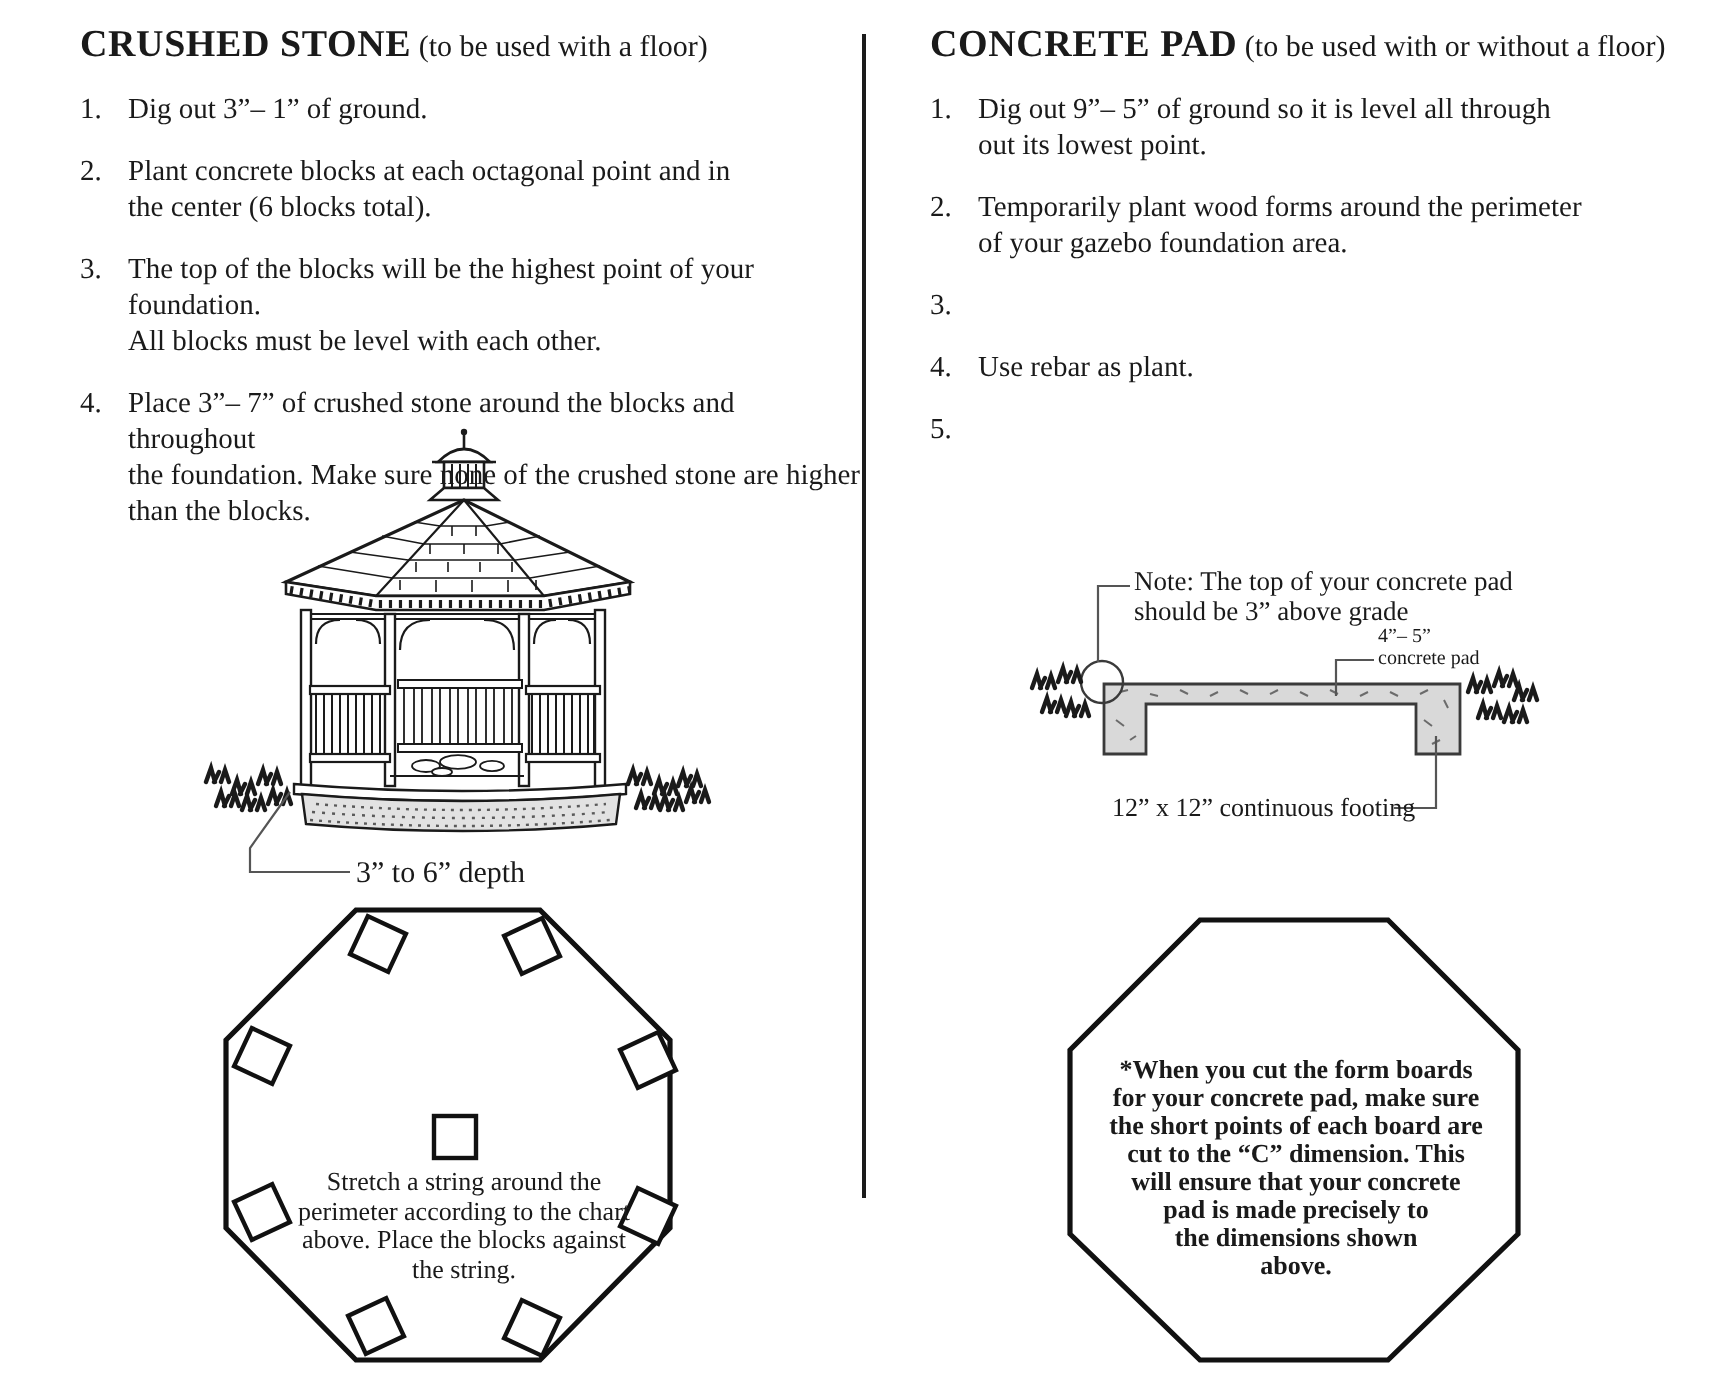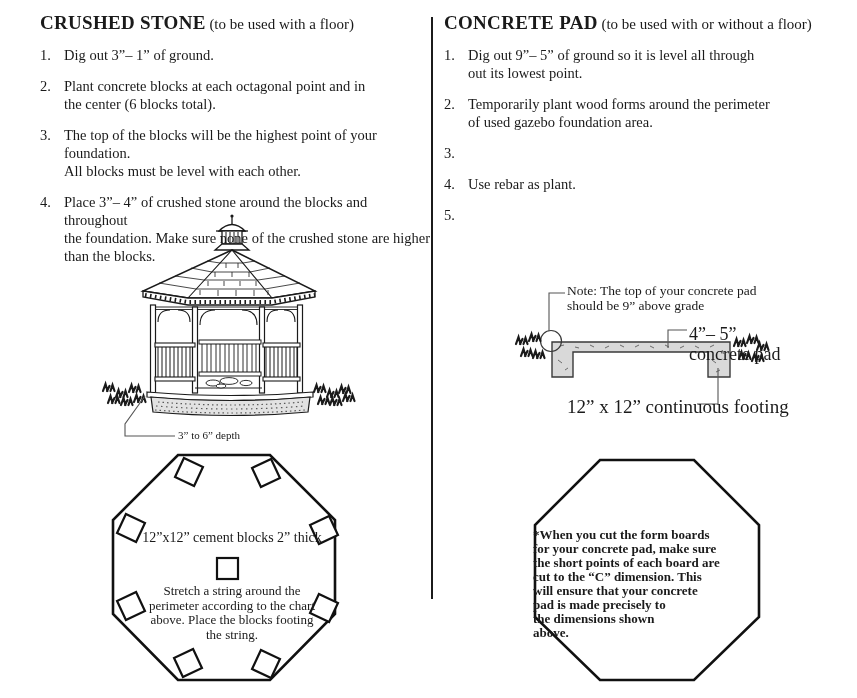--- a/index.html
+++ b/index.html
@@ -3,35 +3,35 @@
 <meta charset="utf-8">
 <style>
   html,body{margin:0;padding:0;background:#fff;}
   .page{
     position:relative; width:857px; height:698px; background:#ffffff;
     font-family:"Liberation Serif", serif; color:#1a1a1a; overflow:hidden;padding-left:11px;
   }
   .divider{position:absolute; left:431px; top:17px; width:2px; height:582px; background:#1b1b1b;}
   .col{position:absolute; top:12px;}
   .col-left{left:40px; width:392px;}
-  .col-right{left:444px; width:392px;}
+  .col-right{left:465px; width:392px;}
   .heading{font-size:19px; font-weight:bold; letter-spacing:.3px;}
   .heading-note{font-size:15px; font-weight:normal; letter-spacing:0;}
   .steps{margin-top:8px;}
   .step{display:flex; margin-top:13px; font-size:14.5px; line-height:1.24;}
   .step .num{width:24px; flex:none;}
   .lines{white-space:pre-line;}
   .label{position:absolute; font-size:14px; line-height:1.1;}
-  .depth-label{left:178px; top:429px; font-size:11px;}
+  .depth-label{left:178px; top:429px; font-size:15px;}
   .blocks-label{left:118px; top:530px; width:228px; text-align:center;}
   .string-note{left:127px; top:584px; width:210px; text-align:center; font-size:13px; line-height:1.12;}
   .pad-note{left:567px; top:283px; font-size:13.5px; line-height:1.13;}
-  .pad-size-label{left:689px; top:313px; font-size:18px; line-height:1.13;margin-top:11px;}
-  .footing-label{left:556px; top:397px; font-size:19px;margin-left:11px;}
-  .concrete-note{left:533px; top:528px; width:230px; text-align:left;
+  .pad-size-label{left:689px; top:313px; font-size:10px; line-height:1.13;}
+  .footing-label{left:556px; top:397px; font-size:13px;}
+  .concrete-note{left:533px; top:528px; width:230px; text-align:center;
     font-size:13px; font-weight:bold; line-height:1.08;}
   svg.art{position:absolute; left:0; top:0; pointer-events:none;}
 </style>
 </head>
 <body>
 
 <div class="page">
 
   <svg class="art" width="857" height="698" viewBox="0 0 857 698" xmlns="http://www.w3.org/2000/svg">
     <defs>
@@ -188,64 +188,63 @@
         <span class="lines">Plant concrete blocks at each octagonal point and in
 the center (6 blocks total).</span>
       </div>
       <div class="step">
         <span class="num">3.</span>
         <span class="lines">The top of the blocks will be the highest point of your foundation.
 All blocks must be level with each other.</span>
       </div>
       <div class="step">
         <span class="num">4.</span>
-        <span class="lines">Place 3”– 4” of crushed stone around the blocks and throughout
+        <span class="lines">Place 3”– 7” of crushed stone around the blocks and throughout
 the foundation. Make sure none of the crushed stone are higher
 than the blocks.</span>
       </div>
     </div>
   </div>
 
   <div class="col col-right">
     <div class="heading">
       <span>CONCRETE PAD</span><span class="heading-note"> (to be used with or without a floor)</span>
     </div>
     <div class="steps">
       <div class="step">
         <span class="num">1.</span>
         <span class="lines">Dig out 9”– 5” of ground so it is level all through
 out its lowest point.</span>
       </div>
       <div class="step">
         <span class="num">2.</span>
         <span class="lines">Temporarily plant wood forms around the perimeter
-of used gazebo foundation area.</span>
+of your gazebo foundation area.</span>
       </div>
       <div class="step">
         <span class="num">3.</span>
       </div>
       <div class="step">
         <span class="num">4.</span>
         <span class="lines">Use rebar as plant.</span>
       </div>
       <div class="step">
         <span class="num">5.</span>
       </div>
     </div>
   </div>
 
   <div class="label depth-label">3” to 6” depth</div>
-  <div class="label blocks-label">12”x12” cement blocks 2” thick</div>
   <div class="label string-note lines">Stretch a string around the
 perimeter according to the chart
-above. Place the blocks footing
+above. Place the blocks against
 the string.</div>
 
   <div class="label pad-note lines">Note: The top of your concrete pad
-should be 9” above grade</div>
+should be 3” above grade</div>
   <div class="label pad-size-label lines">4”– 5”
 concrete pad</div>
   <div class="label footing-label">12” x 12” continuous footing</div>
   <div class="label concrete-note lines">*When you cut the form boards
 for your concrete pad, make sure
 the short points of each board are
 cut to the “C” dimension. This
 will ensure that your concrete
 pad is made precisely to
 the dimensions shown

